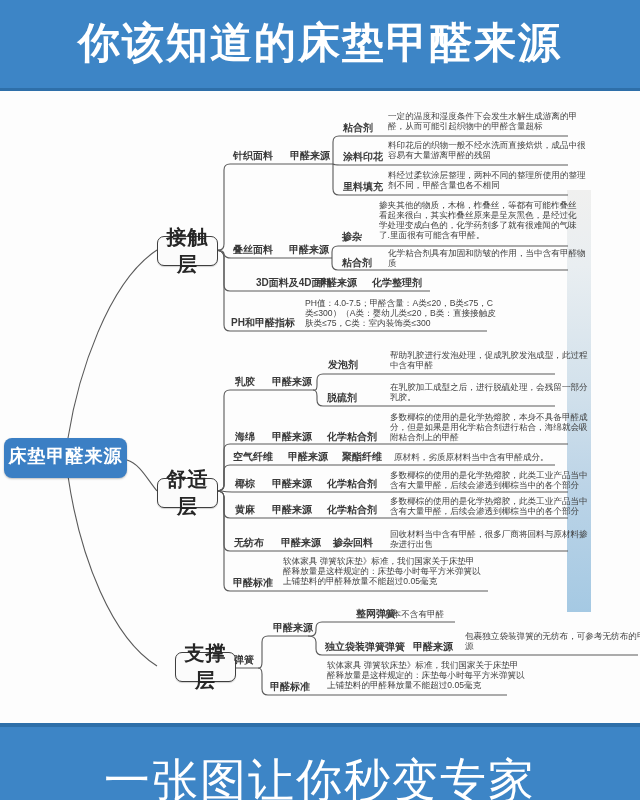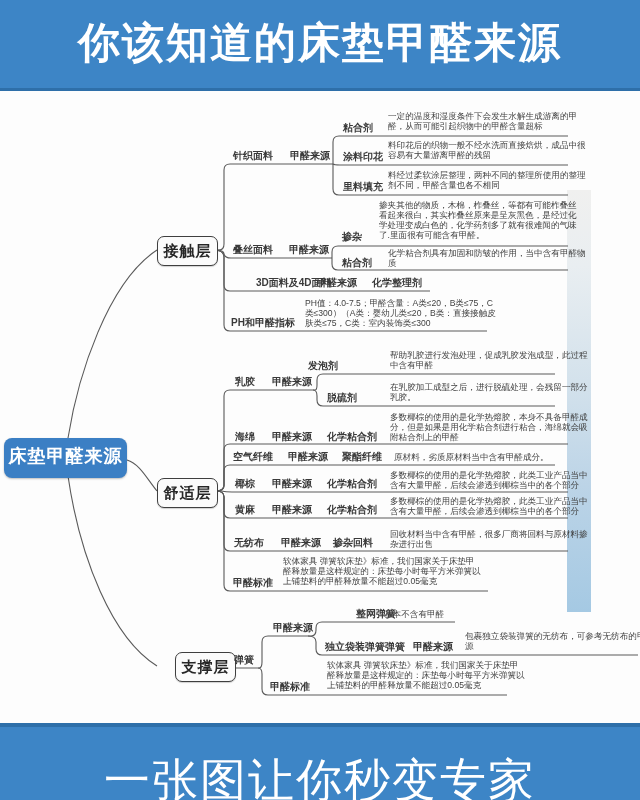--- a/index.html
+++ b/index.html
@@ -19,21 +19,21 @@
 
   .gradient-bar{position:absolute;left:567px;top:190px;width:24px;height:422px;z-index:1;
     background:linear-gradient(180deg,#f0f0ef 0%,#e9eef1 18%,#d4e2ec 45%,#bcd4e7 70%,#a5c9e3 100%);}
 
   
   .root-node{position:absolute;left:4px;top:438px;width:123px;height:40px;z-index:3;
     background:var(--root-blue,#3b7fc4);color:#fff;border-radius:8px;
     font-size:18px;font-weight:800;text-align:center;line-height:36px;letter-spacing:1px;
     box-shadow:0 1px 2px rgba(0,0,0,.25);}
   .layer-node{position:absolute;z-index:3;background:#fbfbfb;border:1.7px solid #3f3f3f;
-    border-radius:7px;color:#262626;font-size:15px;font-weight:800;text-align:center;
+    border-radius:7px;color:#262626;font-size:20px;font-weight:800;text-align:center;
     display:flex;align-items:center;justify-content:center;letter-spacing:1px;
     box-shadow:0 1px 1px rgba(0,0,0,.18);}
 
   .lbl{position:absolute;z-index:3;font-size:10px;font-weight:600;color:#3a3a3a;
        white-space:nowrap;line-height:10px;}
   .desc{position:absolute;z-index:3;font-size:8.6px;font-weight:500;color:#3f3f3f;}
   .desc .ln{white-space:nowrap;line-height:10px;height:10px;}
 </style>
 </head>
 <body>
@@ -118,21 +118,21 @@
       <div class="lbl" style="left: 372px; top: 278px;">化学整理剂</div>
       <div class="lbl" style="left: 231px; top: 318px;">PH和甲醛指标</div>
       <div class="desc" style="left: 305px; top: 298px;">
         <div class="ln">PH值：4.0-7.5；甲醛含量：A类≤20，B类≤75，C</div>
         <div class="ln">类≤300）（A类：婴幼儿类≤20，B类：直接接触皮</div>
         <div class="ln">肤类≤75，C类：室内装饰类≤300</div>
       </div>
       <div class="layer-node" style="left: 157px; top: 478px; width: 59px; height: 28px;">舒适层</div>
       <div class="lbl" style="left: 235px; top: 377px;">乳胶</div>
       <div class="lbl" style="left: 272px; top: 377px;">甲醛来源</div>
-      <div class="lbl" style="left: 308px; top: 361px;">发泡剂</div>
+      <div class="lbl" style="left: 328px; top: 361px; font-family: Liberation Mono, monospace;">发泡剂</div>
       <div class="desc" style="left: 390px; top: 350px;">
         <div class="ln">帮助乳胶进行发泡处理，促成乳胶发泡成型，此过程</div>
         <div class="ln">中含有甲醛</div>
       </div>
       <div class="lbl" style="left: 327px; top: 393px;">脱硫剂</div>
       <div class="desc" style="left: 390px; top: 382px;">
         <div class="ln">在乳胶加工成型之后，进行脱硫处理，会残留一部分</div>
         <div class="ln">乳胶。</div>
       </div>
       <div class="lbl" style="left: 235px; top: 432px;">海绵</div>

